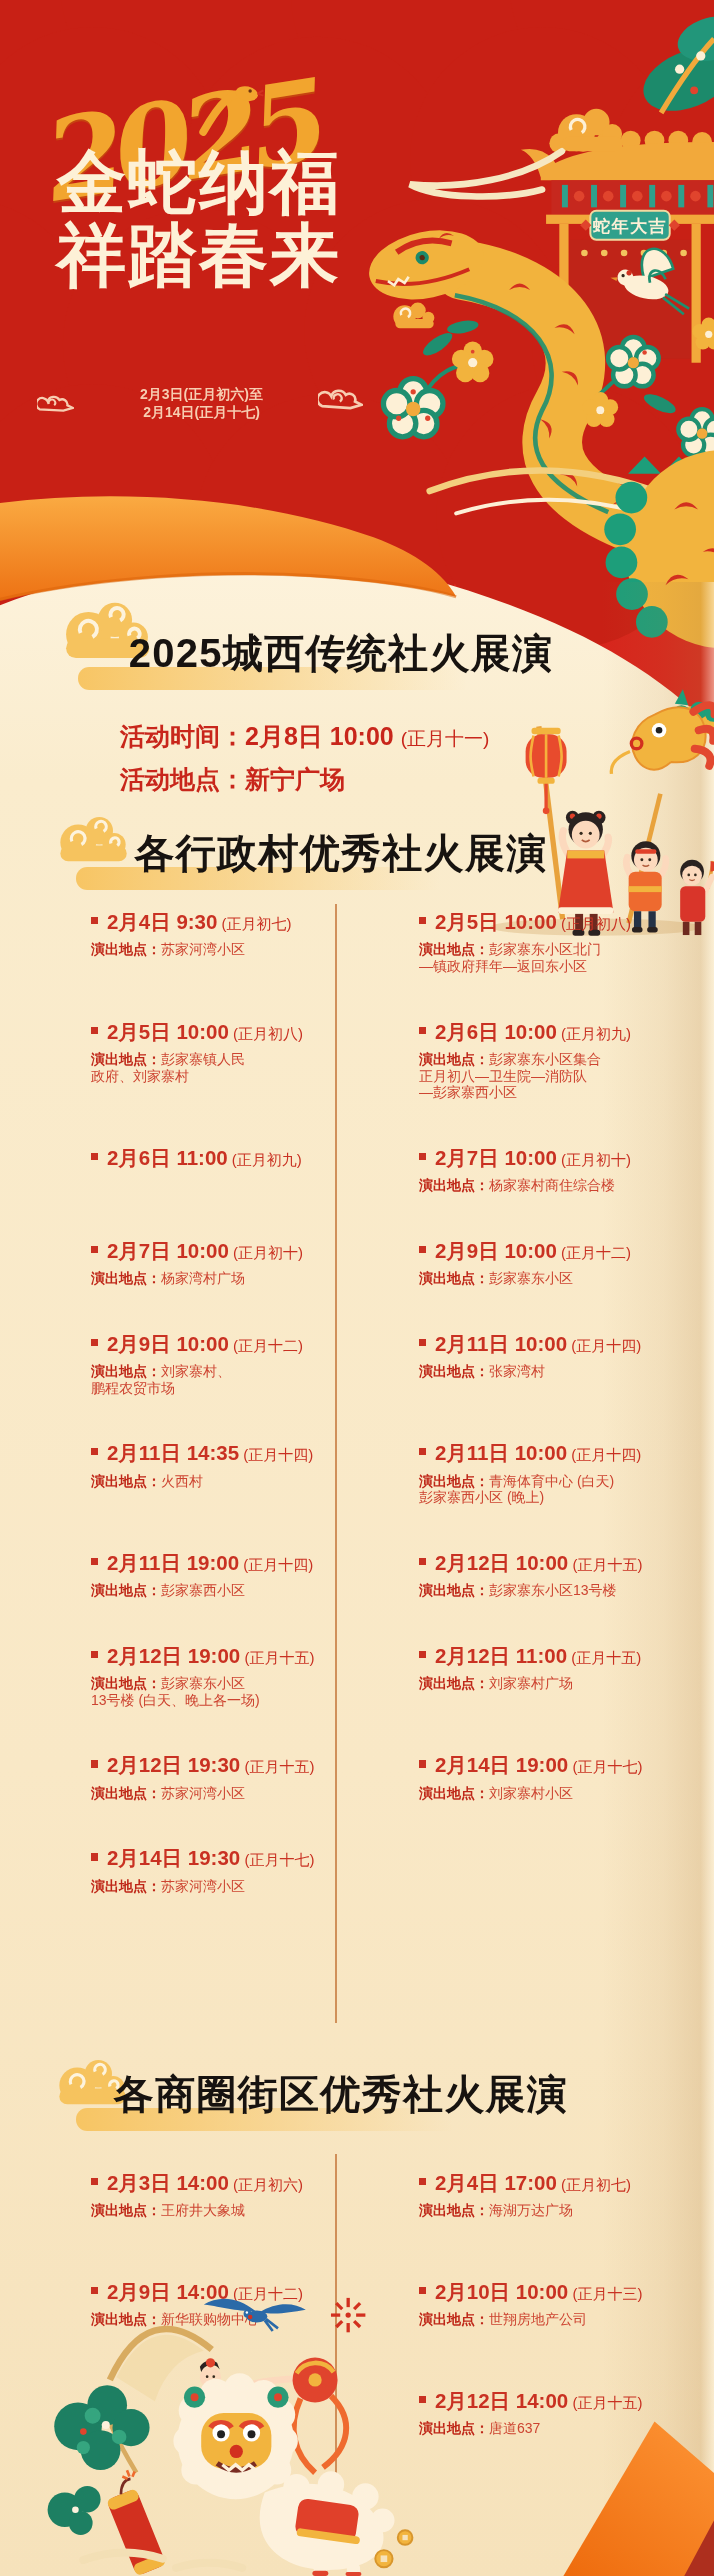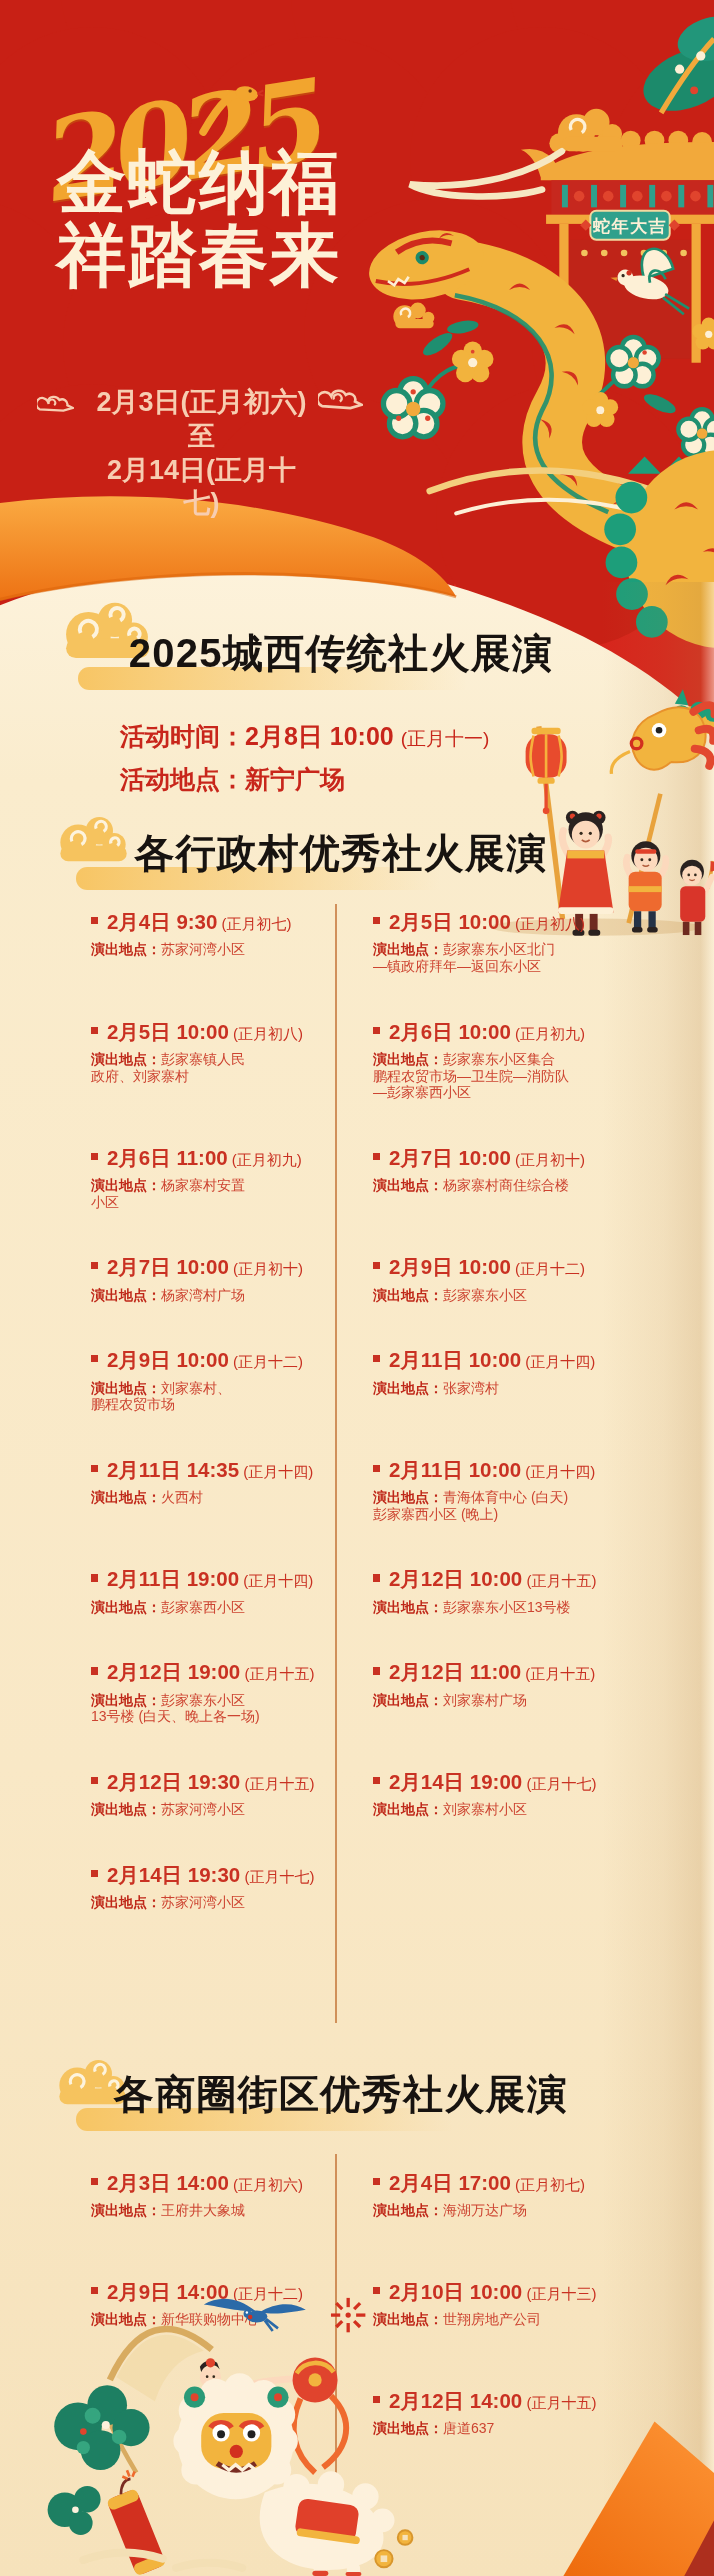--- a/index.html
+++ b/index.html
@@ -16,21 +16,21 @@
     font-style:italic;font-weight:900;font-size:112px;line-height:1;letter-spacing:-9.3px;
     color:#f2a52e;transform:rotate(-9deg);text-shadow:0 2px 0 rgba(196,110,10,.45);}
   .snakehead{position:absolute;left:198px;top:79px;}
   .headline{position:absolute;left:57px;font-weight:900;font-size:69px;line-height:1;
     letter-spacing:2px;color:#fdf1d7;}
   .h1{top:148px}.h2{top:221px}
   .badge{position:absolute;left:58px;top:311px;width:273px;height:52px;border-radius:26.5px;
     background:linear-gradient(180deg,#f7941d,#ee6a0c);display:flex;align-items:center;justify-content:center;
     font-size:32px;font-weight:800;letter-spacing:6.6px;color:#fdf1d7;box-shadow:0 2.6px 6.6px rgba(120,20,5,.25);}
   .hdates{position:absolute;left:89px;top:386px;width:225px;text-align:center;
-    font-size:27px;font-weight:600;line-height:1.25;color:#f7cdb1;}
+    font-size:14px;font-weight:600;line-height:1.25;color:#f7cdb1;}
   .hcloud{position:absolute;}
   
   .sec-title-wrap{position:absolute;left:12px;width:714px;display:flex;justify-content:center;}
   .sec-title{position:relative;z-index:2;font-size:40px;font-weight:900;letter-spacing:1.3px;
     color:#171310;transform:translateX(-28px);white-space:nowrap;}
   .underbar{position:absolute;z-index:1;top:41px;height:22.5px;border-radius:11.2px;
     background:linear-gradient(90deg,rgba(247,195,94,.95),rgba(247,195,94,0) 92%);}
   .t1 .underbar{left:66px;width:423px;}
   .t2 .underbar{left:64px;width:397px;}
   .t3 .underbar{left:64px;width:410px;}
@@ -39,21 +39,21 @@
   .main-event{position:absolute;left:120px;top:724px;color:#c8261b;}
   .me-line{font-size:25px;line-height:1;white-space:nowrap;}
   .me-line+.me-line{margin-top:18px;}
   .me-label{font-weight:900;}
   .me-value{font-weight:800;}
   .me-note{font-size:19px;font-weight:500;}
   
   .rows{position:absolute;left:0;width:714px;display:flex;flex-direction:column;}
   .rows-1{top:910px;gap:45px;}
   .rows-2{top:2171px;gap:61px;}
-  .srow{display:grid;grid-template-columns:336px 1fr;align-items:start;}
+  .srow{display:grid;grid-template-columns:336px 1fr;align-items:start;gap:46px;}
   .cell{min-height:6.6px;}
   .cell.left{padding:0 18.5px 0 91px;}
   .cell.right{padding:0 56px 0 37px;}
   .edate{font-size:20.5px;font-weight:800;color:#c93122;line-height:1.18;white-space:nowrap;}
   .bullet{display:inline-block;width:7.3px;height:7.3px;background:#c93122;margin-right:8.6px;vertical-align:4.6px;}
   .nt{font-size:15px;font-weight:500;}
   .evenue{margin-top:7.3px;font-size:14px;color:#cd4431;line-height:1.18;}
   .vlabel{font-weight:900;color:#bf2718;}
   .vvalue{white-space:pre-line;}
   .divider{position:absolute;width:2px;background:#c98046;opacity:.85;}
@@ -469,29 +469,27 @@
       </div>
       <div class="srow">
         <div class="cell left">
           <div class="edate"><span class="bullet"></span><span class="dt">2月5日 10:00</span><span class="nt"> (正月初八)</span></div>
           <div class="evenue"><span class="vlabel">演出地点：</span><span class="vvalue">彭家寨镇人民
 政府、刘家寨村</span></div>
         </div>
         <div class="cell right">
           <div class="edate"><span class="bullet"></span><span class="dt">2月6日 10:00</span><span class="nt"> (正月初九)</span></div>
           <div class="evenue"><span class="vlabel">演出地点：</span><span class="vvalue">彭家寨东小区集合
-鹏程农贸市场—卫生院—消防队
+正月初八—卫生院—消防队
 —彭家寨西小区</span></div>
         </div>
       </div>
       <div class="srow">
         <div class="cell left">
           <div class="edate"><span class="bullet"></span><span class="dt">2月6日 11:00</span><span class="nt"> (正月初九)</span></div>
-          <div class="evenue"><span class="vlabel">演出地点：</span><span class="vvalue">杨家寨村安置
-小区</span></div>
         </div>
         <div class="cell right">
           <div class="edate"><span class="bullet"></span><span class="dt">2月7日 10:00</span><span class="nt"> (正月初十)</span></div>
           <div class="evenue"><span class="vlabel">演出地点：</span><span class="vvalue">杨家寨村商住综合楼</span></div>
         </div>
       </div>
       <div class="srow">
         <div class="cell left">
           <div class="edate"><span class="bullet"></span><span class="dt">2月7日 10:00</span><span class="nt"> (正月初十)</span></div>
           <div class="evenue"><span class="vlabel">演出地点：</span><span class="vvalue">杨家湾村广场</span></div>

